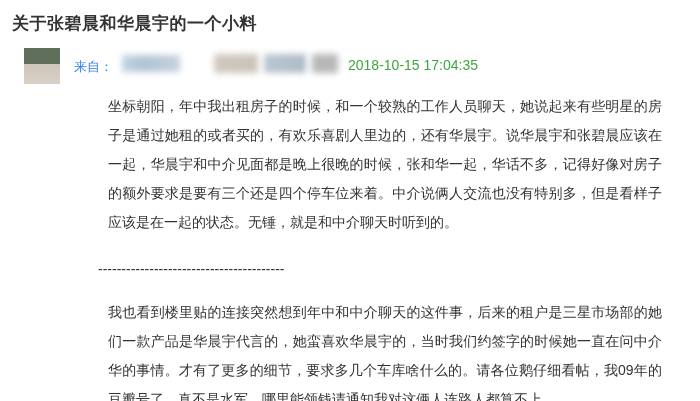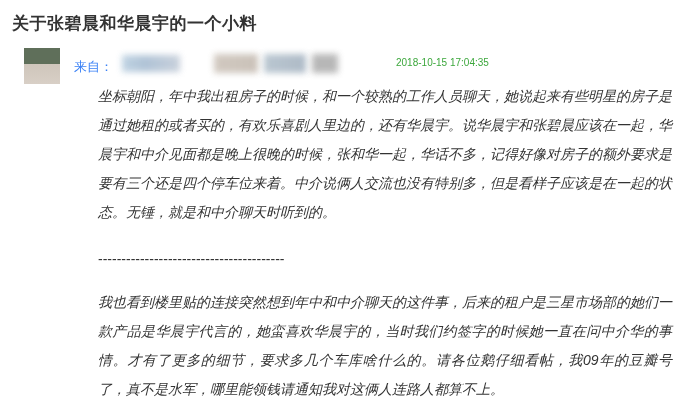--- a/index.html
+++ b/index.html
@@ -90,39 +90,37 @@
     width: 26px;
     height: 19px;
     background: #b0b0b0;
     filter: blur(3px);
     opacity: 0.9;
   }
   .meta-date {
     position: absolute;
     left: 336px;
     top: 9px;
-    font-size: 10px;
+    font-size: 14px;
     color: #3ca73c;
     white-space: nowrap;
-    margin-left: 48px;
   }
   .body-text {
     position: absolute;
     left: 98px;
     top: 82px;
     width: 574px;
     font-size: 14px;
     line-height: 29px;
     color: #333333;
     text-align: justify;
   }
   .para {
-    margin: 0;
+    margin: 10px;
     padding: 0;
-    font-style: italic;
   }
   .divider-text {
     margin: 0;
     padding: 0;
     color: #333333;
     font-size: 14px;
     line-height: 29px;
     letter-spacing: 0px;
     white-space: nowrap;
   }

